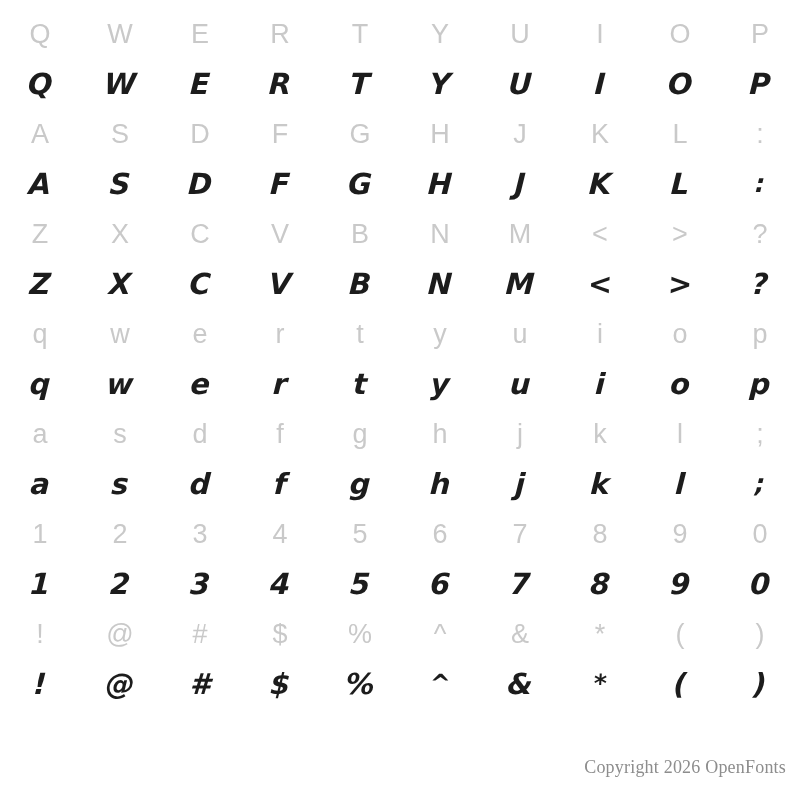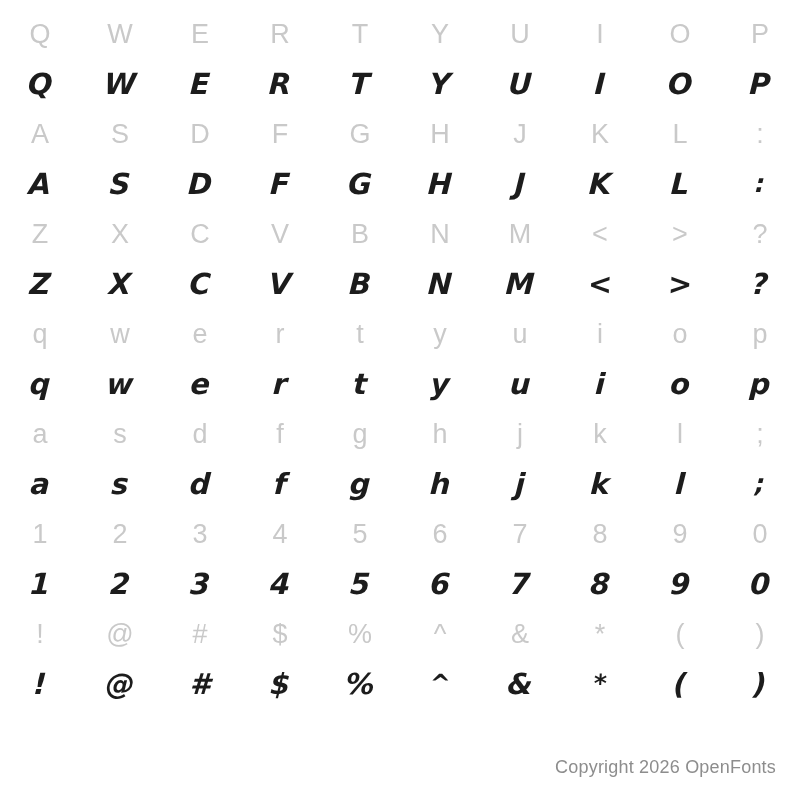--- a/index.html
+++ b/index.html
@@ -61,25 +61,25 @@
     font-style: italic;
     font-family: "DejaVu Sans", sans-serif;
     letter-spacing: -0.5px;
     transform: skewX(-3deg);
   }
   .row-sample .cell.small {
     font-size: 25px;
   }
   .footer {
     position: absolute;
-    right: 24px;
+    right: 14px;
     bottom: 22px;
     color: #8d8d8d;
     font-size: 18px;
-    font-family: Liberation Sans, sans-serif;
+    font-family: Liberation Serif, serif;
     letter-spacing: 0.2px;
   }
 </style>
 </head>
 <body>
 
 <div id="sheet">
 
   <div class="grid">
 

